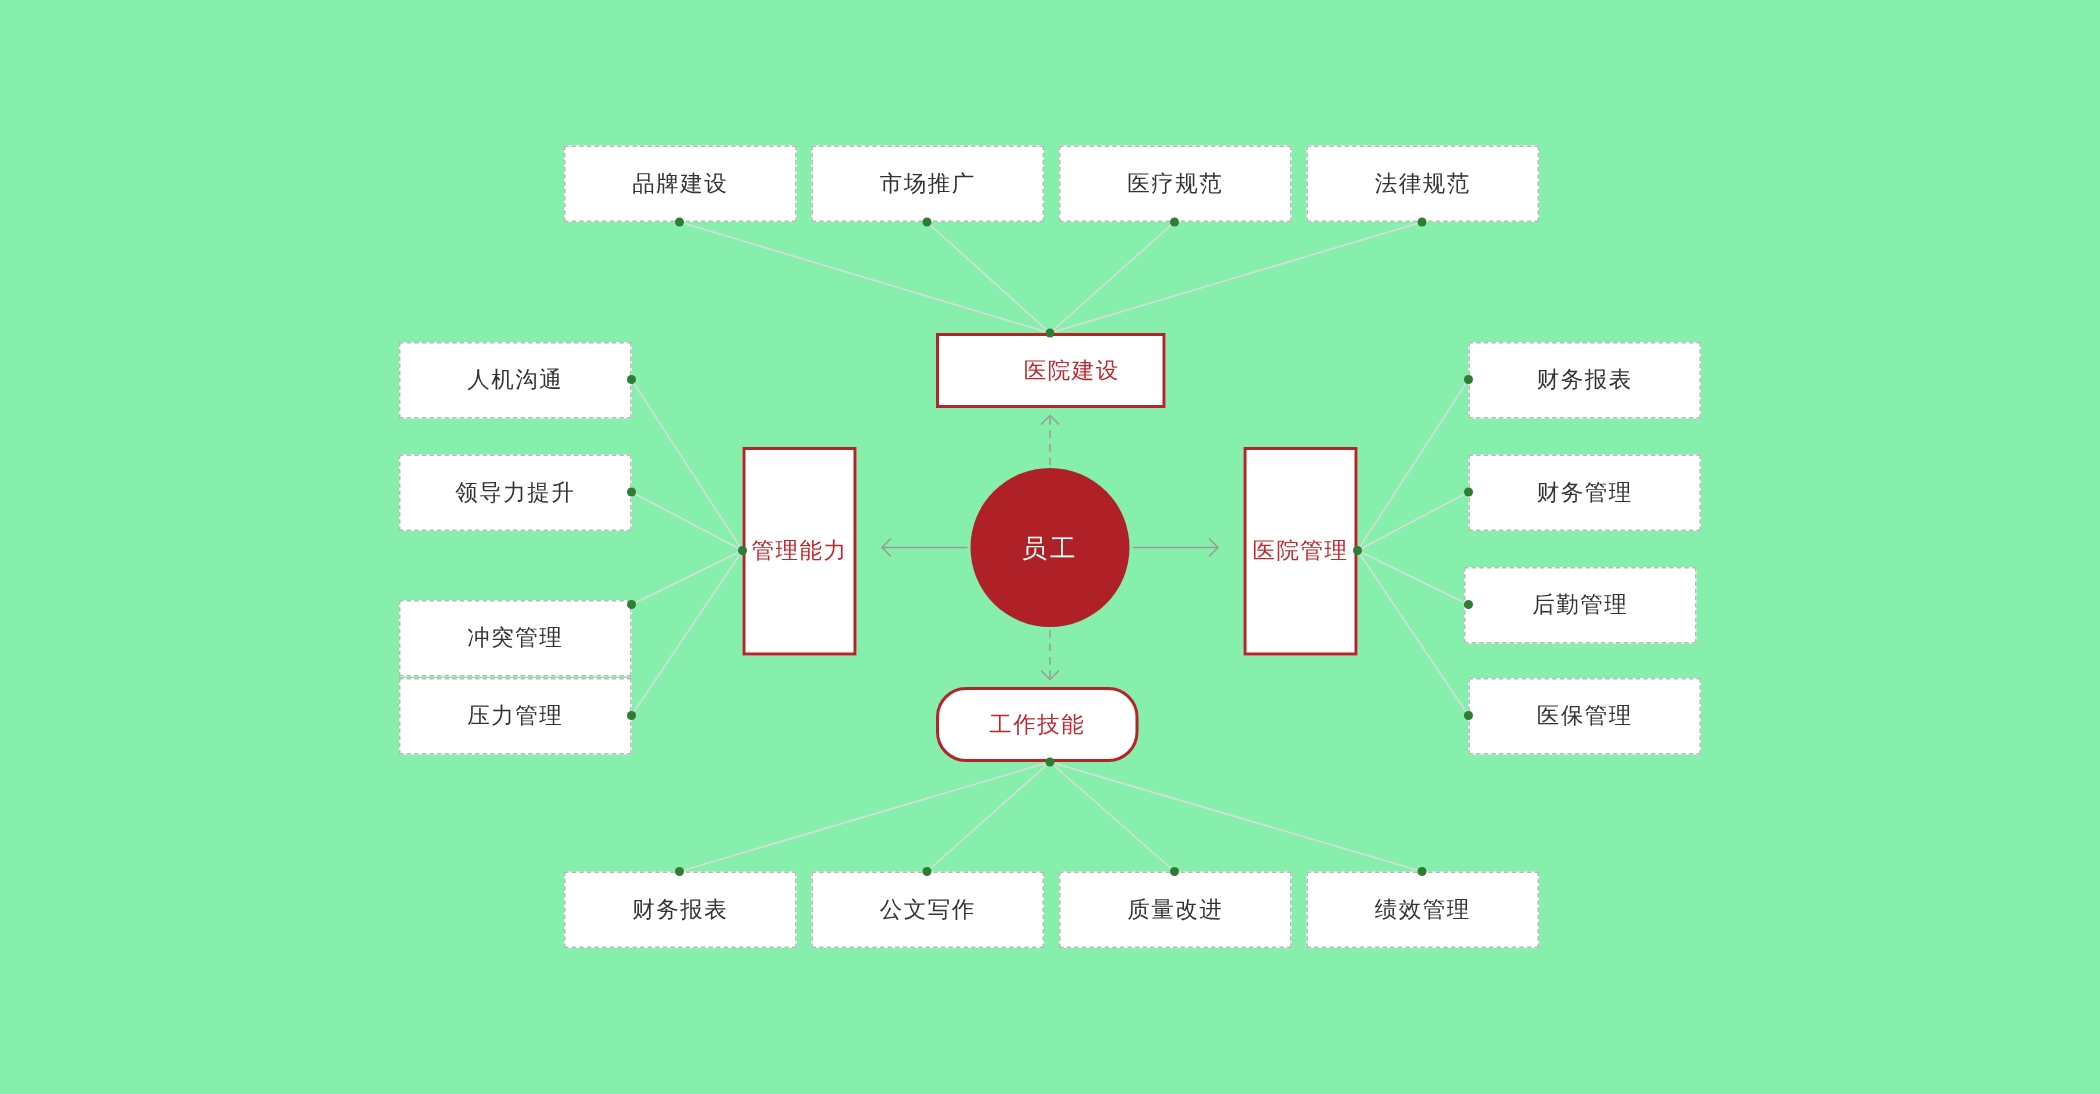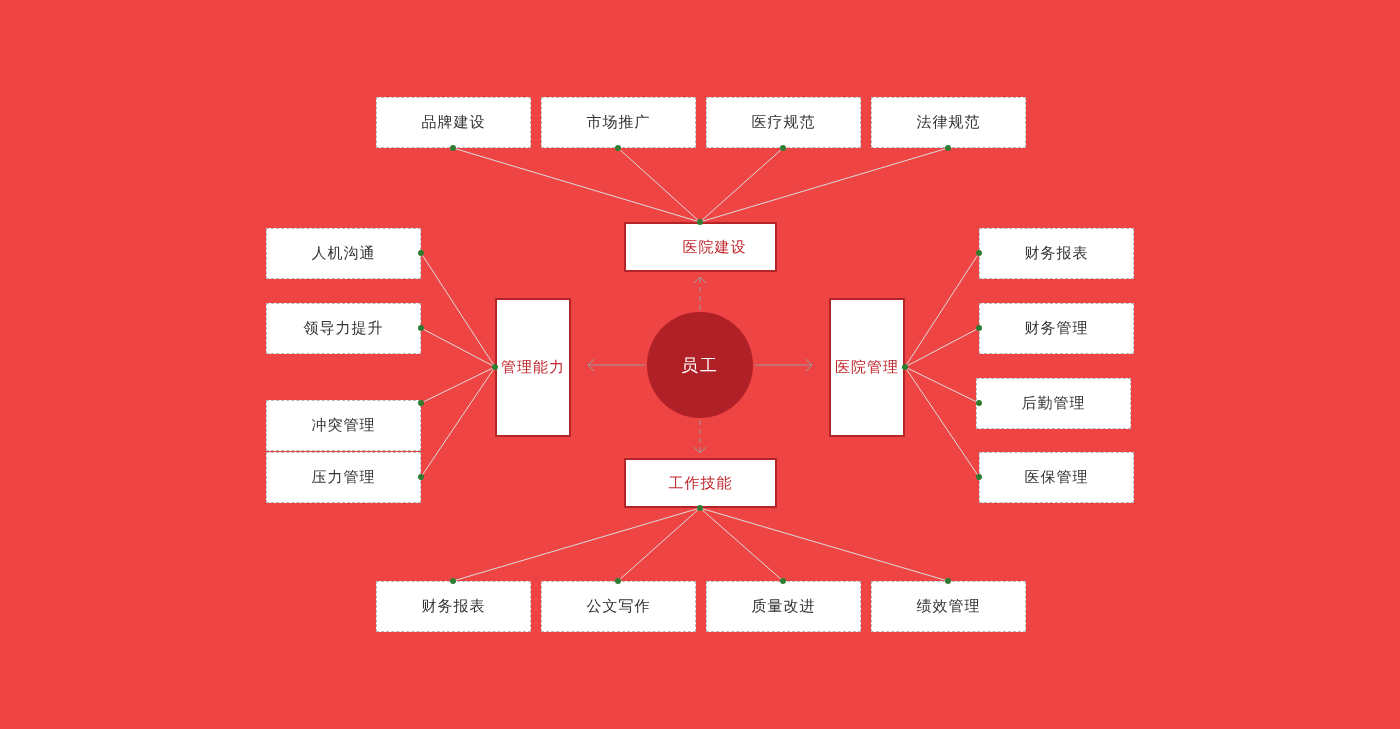--- a/index.html
+++ b/index.html
@@ -7,21 +7,21 @@
     width: 1400px;
     height: 729px;
     background: #ffffff;
     font-family: "Liberation Sans", "DejaVu Sans", sans-serif;
     overflow: hidden;
   }
   #canvas {
     position: relative;
     width: 1400px;
     height: 729px;
-    background: #ef4444;
+    background: #86efac;
   }
   #wires {
     position: absolute;
     left: 0; top: 0;
     width: 1400px; height: 729px;
     pointer-events: none;
   }
 
   
   .leaf {
@@ -176,21 +176,21 @@
       </div>
       <div class="dot" style="left: 697px; top: 219px;"></div>
       <div class="hub" style="left: 495px; top: 298px; width: 76px; height: 139px;">
         <span>管理能力</span>
       </div>
       <div class="dot" style="left: 492px; top: 364px;"></div>
       <div class="hub" style="left: 829px; top: 298px; width: 76px; height: 139px;">
         <span>医院管理</span>
       </div>
       <div class="dot" style="left: 902px; top: 364px;"></div>
-      <div class="hub" style="left: 624px; top: 458px; width: 153px; height: 50px;">
+      <div class="hub" style="left: 624px; top: 458px; width: 135px; height: 50px; border-radius: 20px;">
         <span>工作技能</span>
       </div>
       <div class="dot" style="left: 697px; top: 505px;"></div>
       <div class="core" style="left: 647px; top: 312px; width: 106px; height: 106px;">
         <span>员工</span>
       </div>
     </div>
 
 </div>
 

